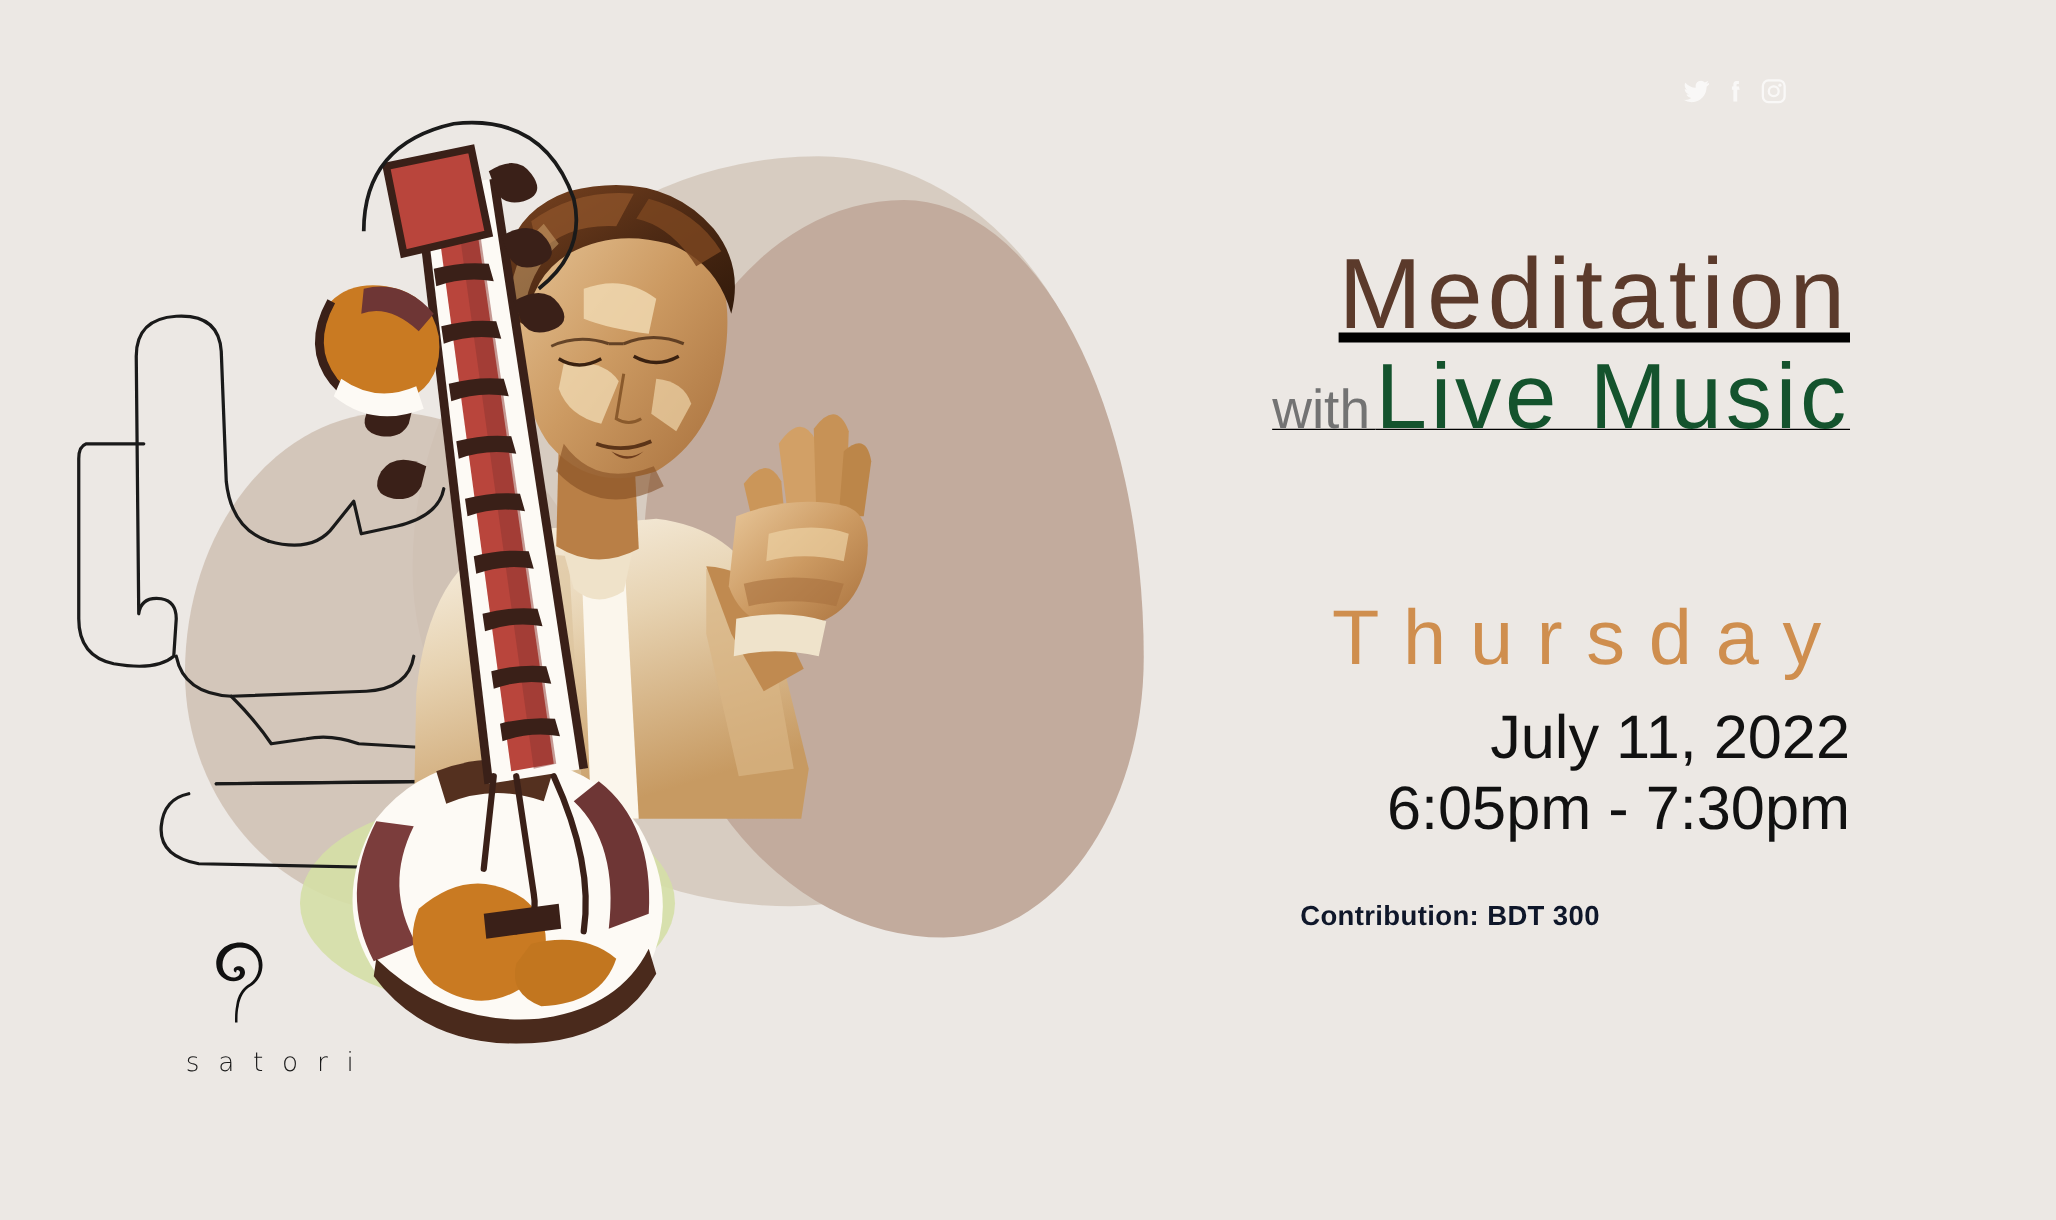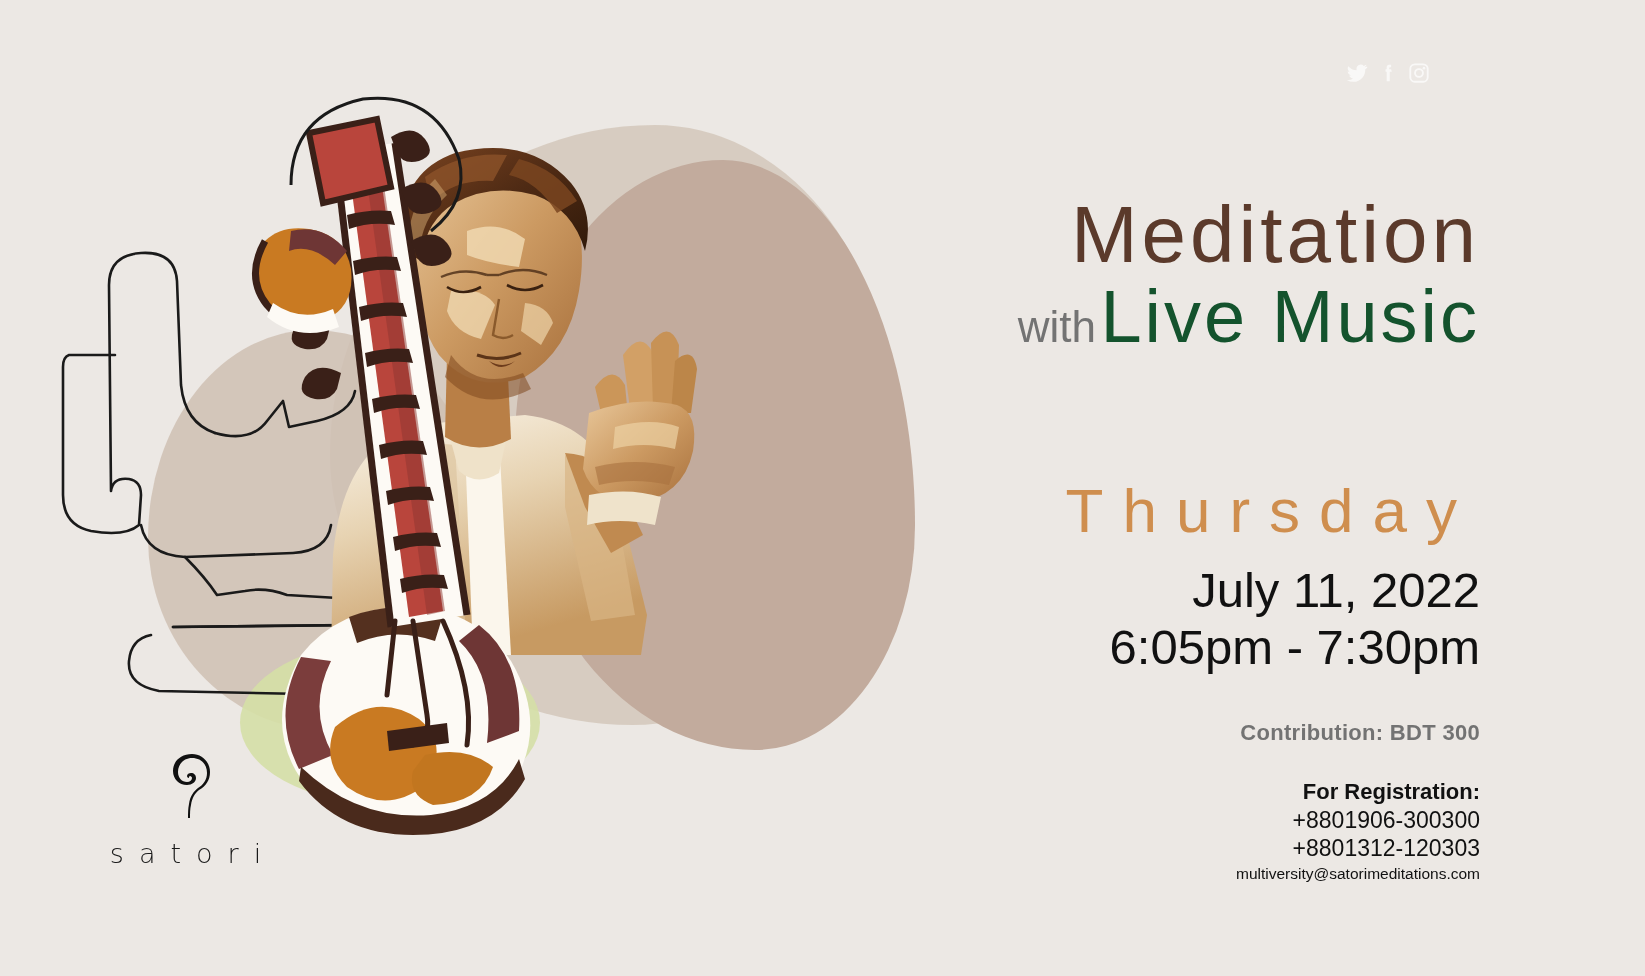--- a/index.html
+++ b/index.html
@@ -63,21 +63,21 @@
     display:flex;align-items:center;gap:9px;
   }
   .social .ic{width:22px;height:22px;display:block;opacity:.72;}
   .social .ic svg{width:100%;height:100%;display:block;}
 
   
   .rightcol{
     position:absolute;
     left:840px;top:0;width:640px;height:976px;
   }
-  .title-wrap{position:absolute;left:0;top:196px;width:640px;text-align:right;}
+  .title-wrap{position:absolute;left:0;top:196px;width:640px;text-align:right;text-decoration:underline;}
   .t-main{
     font-size:80px;line-height:.98;
     color:#5b3a2b;letter-spacing:4px;font-weight:400;
     white-space:nowrap;
     margin:0;
   }
   .t-sub{
     margin:6px 0 0 0;
     white-space:nowrap;line-height:1;
   }
@@ -99,39 +99,39 @@
   }
   .datetime{
     position:absolute;left:0;top:562px;width:640px;
     text-align:right;color:#111;
     font-size:49px;line-height:1.16;font-weight:400;
   }
   .datetime div{white-space:nowrap;}
 
   .contrib{
     position:absolute;left:0;top:720px;width:640px;
-    text-align:right;
-    font-size:22px;font-weight:700;color:#737373;
+    text-align:center;
+    font-size:22px;font-weight:700;color:#0f172a;
     letter-spacing:.3px;
   }
   .reg{
     position:absolute;left:0;top:778px;width:640px;
     text-align:right;color:#111;
   }
   .reg .hd{font-size:22px;font-weight:700;line-height:1.25;}
   .reg .ph{font-size:23px;font-weight:400;line-height:1.22;}
   .reg .em{font-size:15.5px;font-weight:400;line-height:1.5;}
 
   
   .logo{position:absolute;left:168px;top:752px;width:48px;height:78px;}
   .logo svg{width:100%;height:100%;display:block;}
   .logo-word{
     position:absolute;left:88px;top:838px;width:210px;
-    text-align:center;
-    font-size:27px;color:#1a1a1a;
+    text-align:right;
+    font-size:21px;color:#1a1a1a;
     letter-spacing:15px;
     font-family:"DejaVu Sans", sans-serif;
     font-weight:300;
   }
 </style>
 </head>
 <body>
 
 <div class="poster">
 
@@ -324,26 +324,20 @@
 
     <div class="day">Thursday</div>
 
     <div class="datetime">
       <div>July 11, 2022</div>
       <div>6:05pm - 7:30pm</div>
     </div>
 
     <div class="contrib">Contribution: BDT 300</div>
 
-    <div class="reg">
-      <div class="hd">For Registration:</div>
-      <div class="ph">+8801906-300300</div>
-      <div class="ph">+8801312-120303</div>
-      <div class="em">multiversity@satorimeditations.com</div>
-    </div>
   </div>
 
   <div class="logo">
     <svg viewBox="0 0 48 78" xmlns="http://www.w3.org/2000/svg">
       <path fill="#111111" d="M24 2C13 2 5 9 5 19c0 8 6 14 14 14 5 0 9-3 9-7 0-3-2-5-5-5-2 0-4 1-4 3 0 1 1 2 2 2 0-1 0-2 1-2 1 0 2 1 2 2 0 2-2 4-5 4-5 0-9-4-9-10 0-8 6-14 14-14 9 0 15 6 15 15 0 7-4 12-9 15-4 3-8 8-9 16-1 5-1 9-1 14h2c0-5 0-9 1-13 1-7 4-12 8-15 7-4 11-10 11-18C42 10 34 2 24 2z"></path>
     </svg>
   </div>
   <div class="logo-word">satori</div>
 
 </div>

